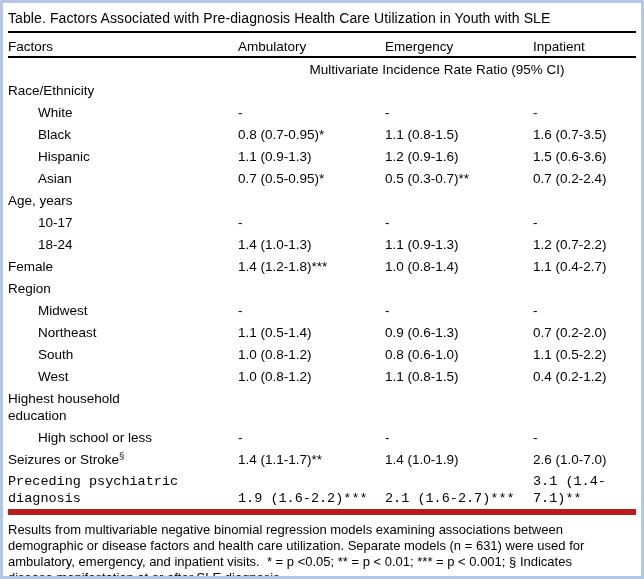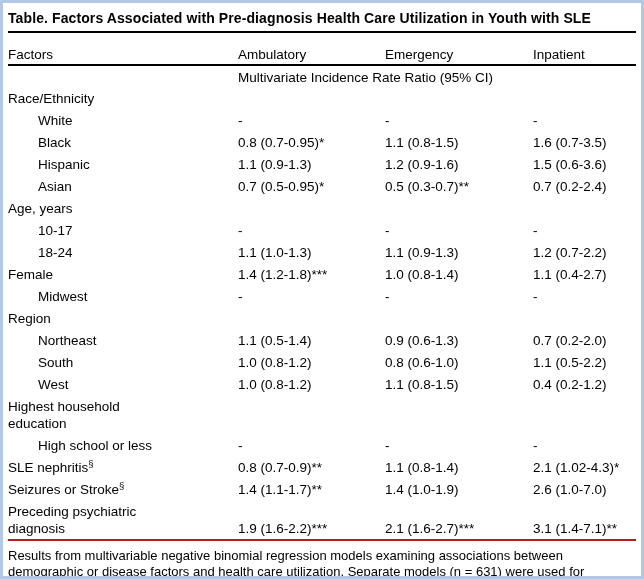--- a/index.html
+++ b/index.html
@@ -9,56 +9,56 @@
     box-sizing: border-box;
     border: 3px solid #b3c7e6;
     background: #ffffff;
     padding: 4px 5px 0 5px;
     overflow: hidden;
     font-family: "Liberation Sans", "DejaVu Sans", sans-serif;
     color: #000000;
   }
   .title {
     font-size: 14px;
-    font-weight: bold;
+    font-weight: normal;
     line-height: 17px;
     padding: 3px 0 4px 0;
     border-bottom: 2px solid #000;
     letter-spacing: 0.1px;
   }
   table.factors {
     width: 100%;
     border-collapse: collapse;
     table-layout: fixed;
     font-size: 13.5px;
   }
   col.c1 { width: 230px; }
   col.c2 { width: 147px; }
   col.c3 { width: 148px; }
   col.c4 { width: 103px; }
   thead th {
     font-weight: normal;
     text-align: left;
-    padding: 14px 0 2px 0;
+    padding: 6px 0 2px 0;
     vertical-align: bottom;
   }
   thead tr.colhead th { border-bottom: 2px solid #000; }
   thead tr.spanhead th {
     border-bottom: none;
     padding: 4px 0 2px 0;
   }
-  thead tr.spanhead th.span-cell { }
+  thead tr.spanhead th.span-cell { text-align: center; }
   tbody td {
     padding: 3px 0 2px 0;
     line-height: 17px;
     vertical-align: bottom;
   }
   td.factor { white-space: pre-line; }
   td.indent { padding-left: 30px; margin-top: 32px; }
-  tbody tr:last-child td { border-bottom: 2px solid #b91c1c; }
+  tbody tr:last-child td { border-bottom: 6px solid #b91c1c; font-family: Liberation Mono, monospace; }
   sup { font-size: 9.5px; line-height: 0; }
   .footnote {
     font-size: 13px;
     line-height: 16px;
     padding-top: 7px;
     white-space: pre-wrap;
   }
 </style>
 </head>
 <body>
@@ -123,41 +123,41 @@
           <td class="value"></td>
         </tr>
         <tr>
           <td class="factor indent">10-17</td>
           <td class="value">-</td>
           <td class="value">-</td>
           <td class="value">-</td>
         </tr>
         <tr>
           <td class="factor indent">18-24</td>
-          <td class="value">1.1 (1.0-1.3)</td>
+          <td class="value">1.4 (1.0-1.3)</td>
           <td class="value">1.1 (0.9-1.3)</td>
           <td class="value">1.2 (0.7-2.2)</td>
         </tr>
         <tr>
           <td class="factor">Female</td>
           <td class="value">1.4 (1.2-1.8)***</td>
           <td class="value">1.0 (0.8-1.4)</td>
           <td class="value">1.1 (0.4-2.7)</td>
         </tr>
         <tr>
+          <td class="factor">Region</td>
+          <td class="value"></td>
+          <td class="value"></td>
+          <td class="value"></td>
+        </tr>
+        <tr>
           <td class="factor indent">Midwest</td>
           <td class="value">-</td>
           <td class="value">-</td>
           <td class="value">-</td>
-        </tr>
-        <tr>
-          <td class="factor">Region</td>
-          <td class="value"></td>
-          <td class="value"></td>
-          <td class="value"></td>
         </tr>
         <tr>
           <td class="factor indent">Northeast</td>
           <td class="value">1.1 (0.5-1.4)</td>
           <td class="value">0.9 (0.6-1.3)</td>
           <td class="value">0.7 (0.2-2.0)</td>
         </tr>
         <tr>
           <td class="factor indent">South</td>
           <td class="value">1.0 (0.8-1.2)</td>
@@ -175,26 +175,20 @@
 education</td>
           <td class="value"></td>
           <td class="value"></td>
           <td class="value"></td>
         </tr>
         <tr>
           <td class="factor indent">High school or less</td>
           <td class="value">-</td>
           <td class="value">-</td>
           <td class="value">-</td>
-        </tr>
-        <tr>
-          <td class="factor">SLE nephritis<sup>§</sup></td>
-          <td class="value">0.8 (0.7-0.9)**</td>
-          <td class="value">1.1 (0.8-1.4)</td>
-          <td class="value">2.1 (1.02-4.3)*</td>
         </tr>
         <tr>
           <td class="factor">Seizures or Stroke<sup>§</sup></td>
           <td class="value">1.4 (1.1-1.7)**</td>
           <td class="value">1.4 (1.0-1.9)</td>
           <td class="value">2.6 (1.0-7.0)</td>
         </tr>
         <tr>
           <td class="factor">Preceding psychiatric
 diagnosis</td>

